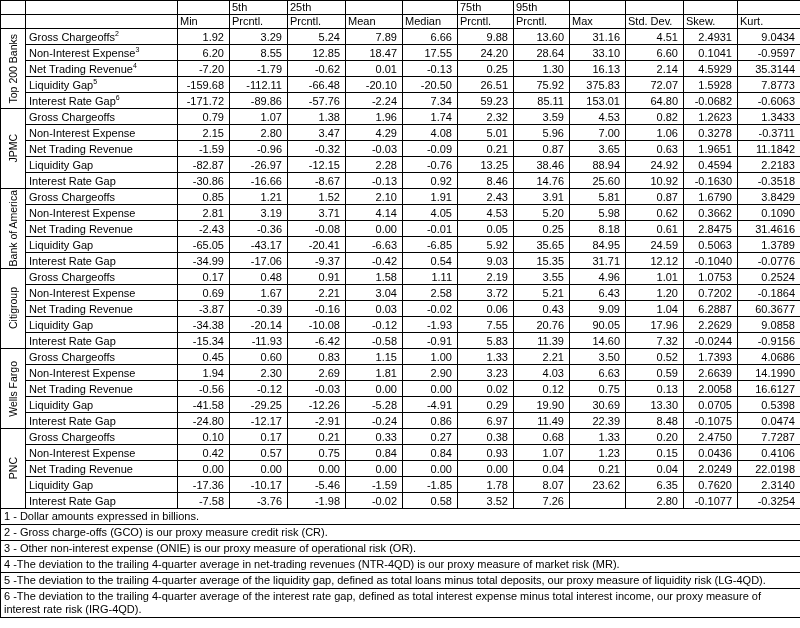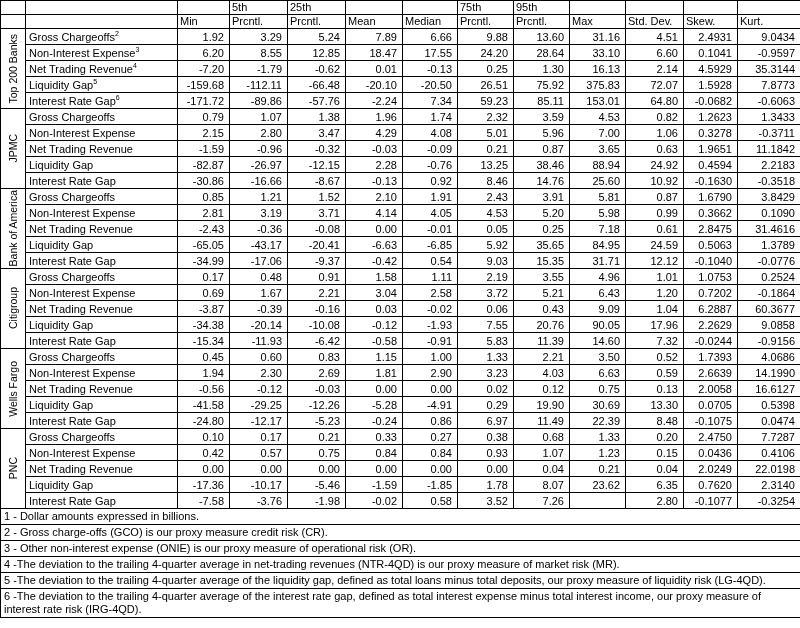--- a/index.html
+++ b/index.html
@@ -286,34 +286,34 @@
         <tr>
           <td class="label-cell"><span>Non-Interest Expense</span><sup class="lbl-sup"></sup></td>
           <td class="num-cell">2.81</td>
           <td class="num-cell">3.19</td>
           <td class="num-cell">3.71</td>
           <td class="num-cell">4.14</td>
           <td class="num-cell">4.05</td>
           <td class="num-cell">4.53</td>
           <td class="num-cell">5.20</td>
           <td class="num-cell">5.98</td>
-          <td class="num-cell">0.99</td>
+          <td class="num-cell">0.62</td>
           <td class="num-cell">0.3662</td>
           <td class="num-cell">0.1090</td>
         </tr>
         <tr>
           <td class="label-cell"><span>Net Trading Revenue</span><sup class="lbl-sup"></sup></td>
           <td class="num-cell">-2.43</td>
           <td class="num-cell">-0.36</td>
           <td class="num-cell">-0.08</td>
           <td class="num-cell">0.00</td>
           <td class="num-cell">-0.01</td>
           <td class="num-cell">0.05</td>
           <td class="num-cell">0.25</td>
-          <td class="num-cell">7.18</td>
+          <td class="num-cell">8.18</td>
           <td class="num-cell">0.61</td>
           <td class="num-cell">2.8475</td>
           <td class="num-cell">31.4616</td>
         </tr>
         <tr>
           <td class="label-cell"><span>Liquidity Gap</span><sup class="lbl-sup"></sup></td>
           <td class="num-cell">-65.05</td>
           <td class="num-cell">-43.17</td>
           <td class="num-cell">-20.41</td>
           <td class="num-cell">-6.63</td>
@@ -468,21 +468,21 @@
           <td class="num-cell">19.90</td>
           <td class="num-cell">30.69</td>
           <td class="num-cell">13.30</td>
           <td class="num-cell">0.0705</td>
           <td class="num-cell">0.5398</td>
         </tr>
         <tr>
           <td class="label-cell"><span>Interest Rate Gap</span><sup class="lbl-sup"></sup></td>
           <td class="num-cell">-24.80</td>
           <td class="num-cell">-12.17</td>
-          <td class="num-cell">-5.23</td>
+          <td class="num-cell">-2.91</td>
           <td class="num-cell">-0.24</td>
           <td class="num-cell">0.86</td>
           <td class="num-cell">6.97</td>
           <td class="num-cell">11.49</td>
           <td class="num-cell">22.39</td>
           <td class="num-cell">8.48</td>
           <td class="num-cell">-0.1075</td>
           <td class="num-cell">0.0474</td>
         </tr>
         <tr>

